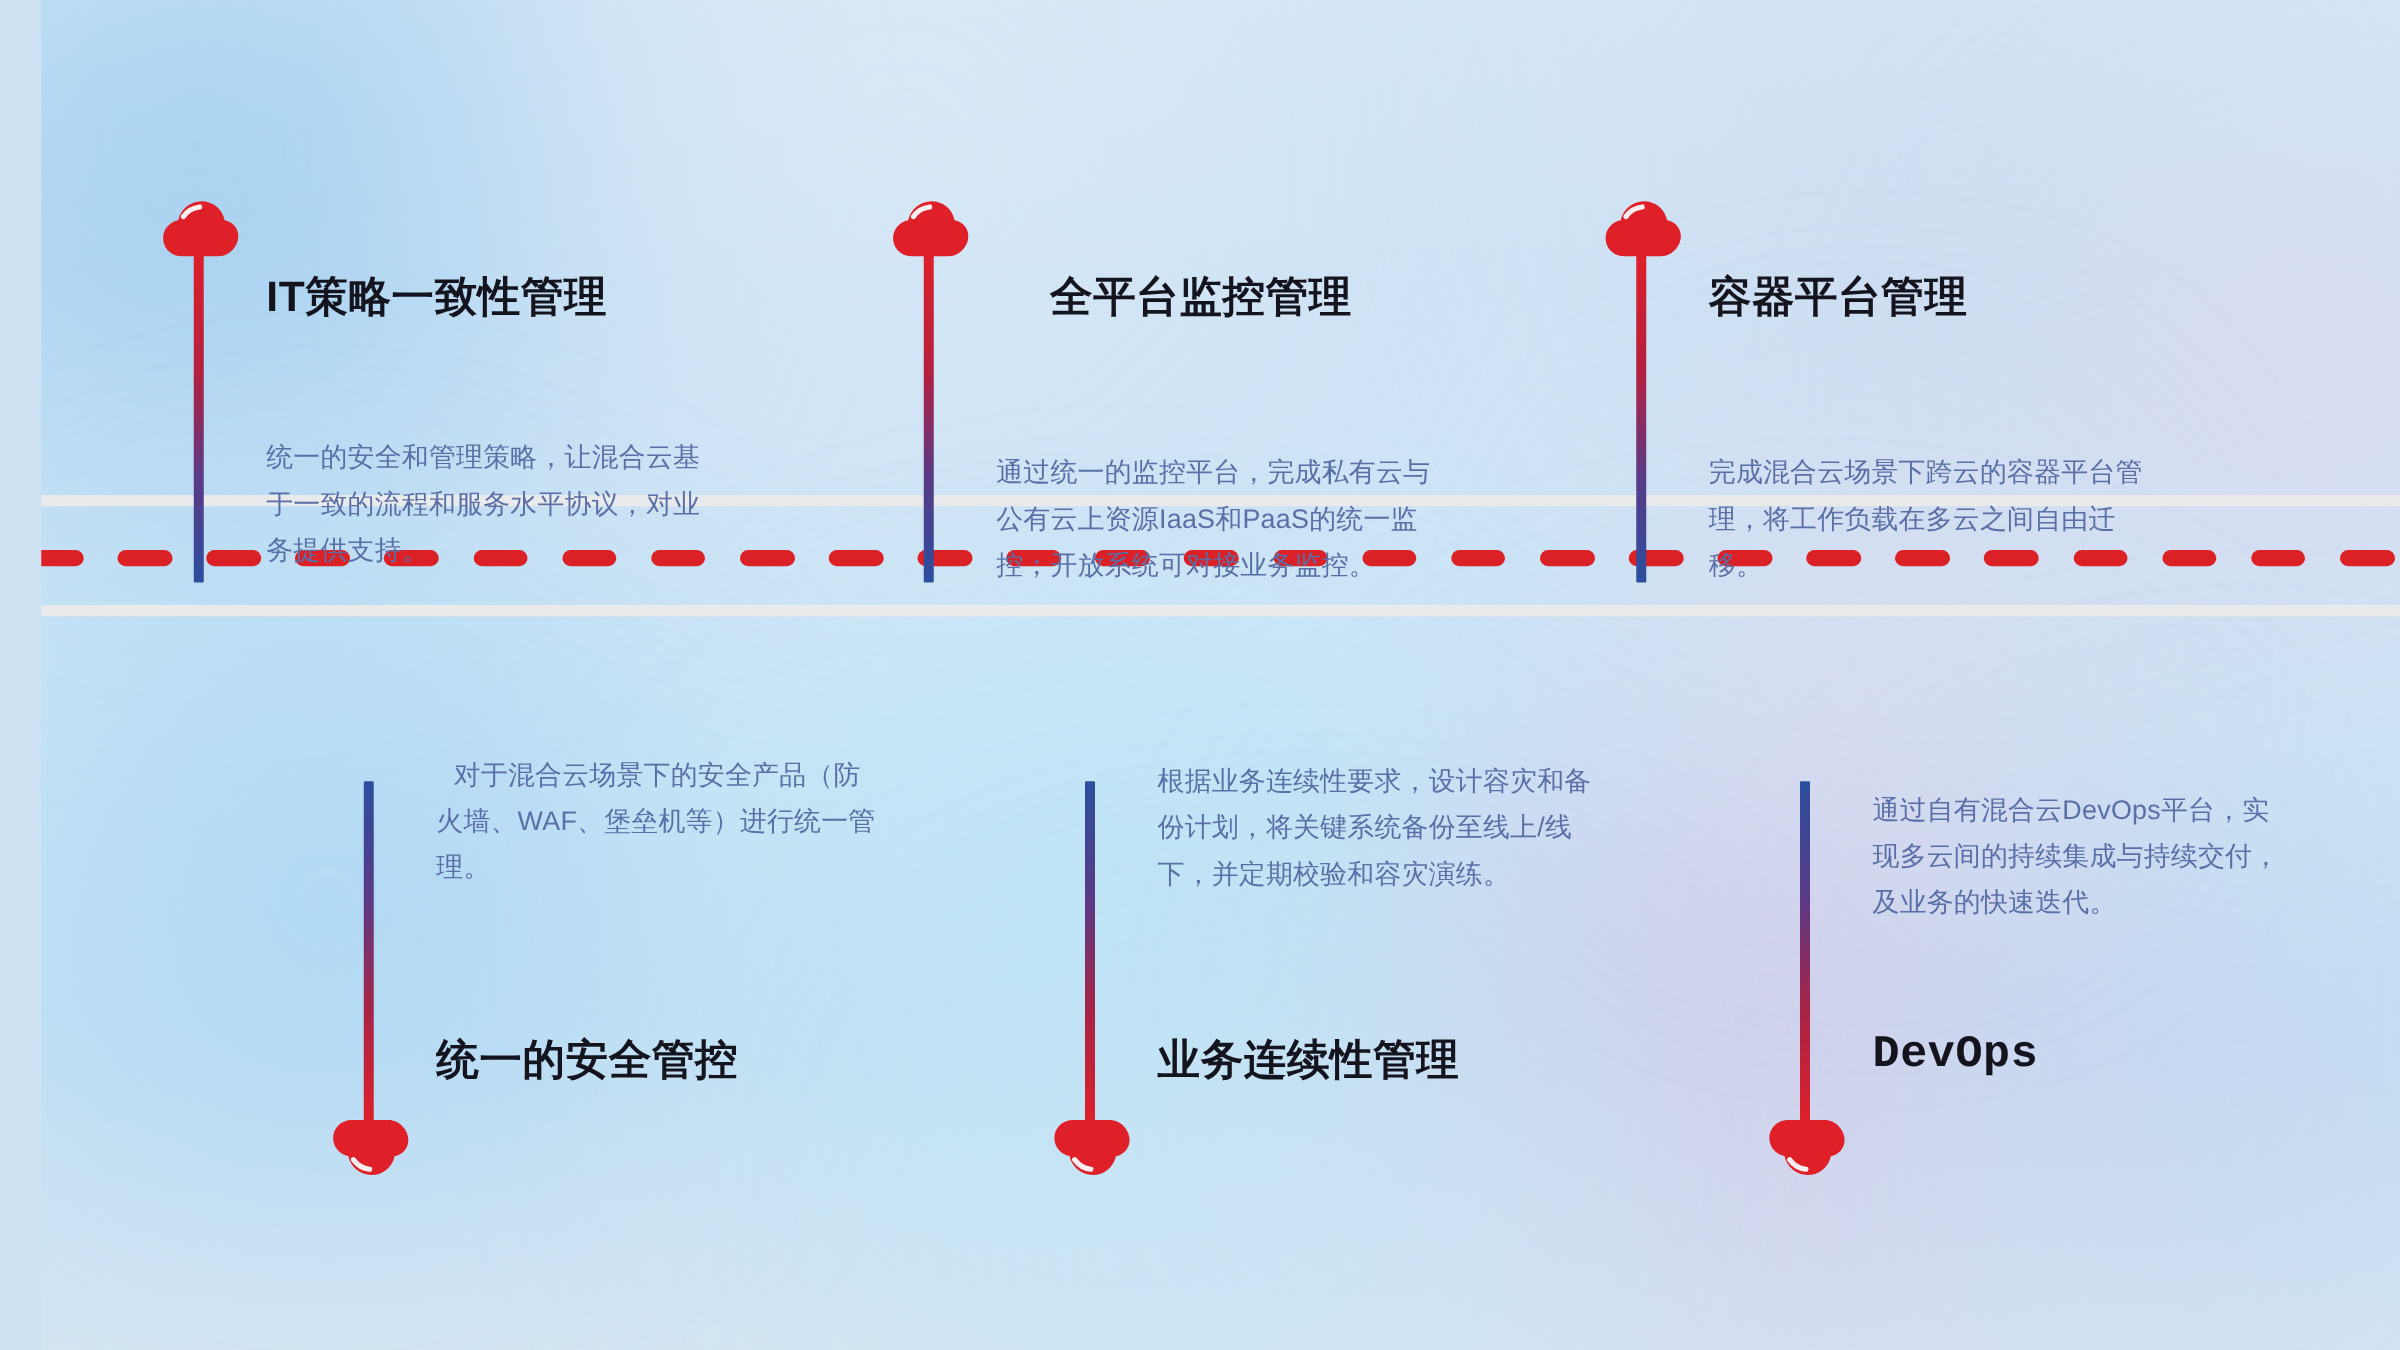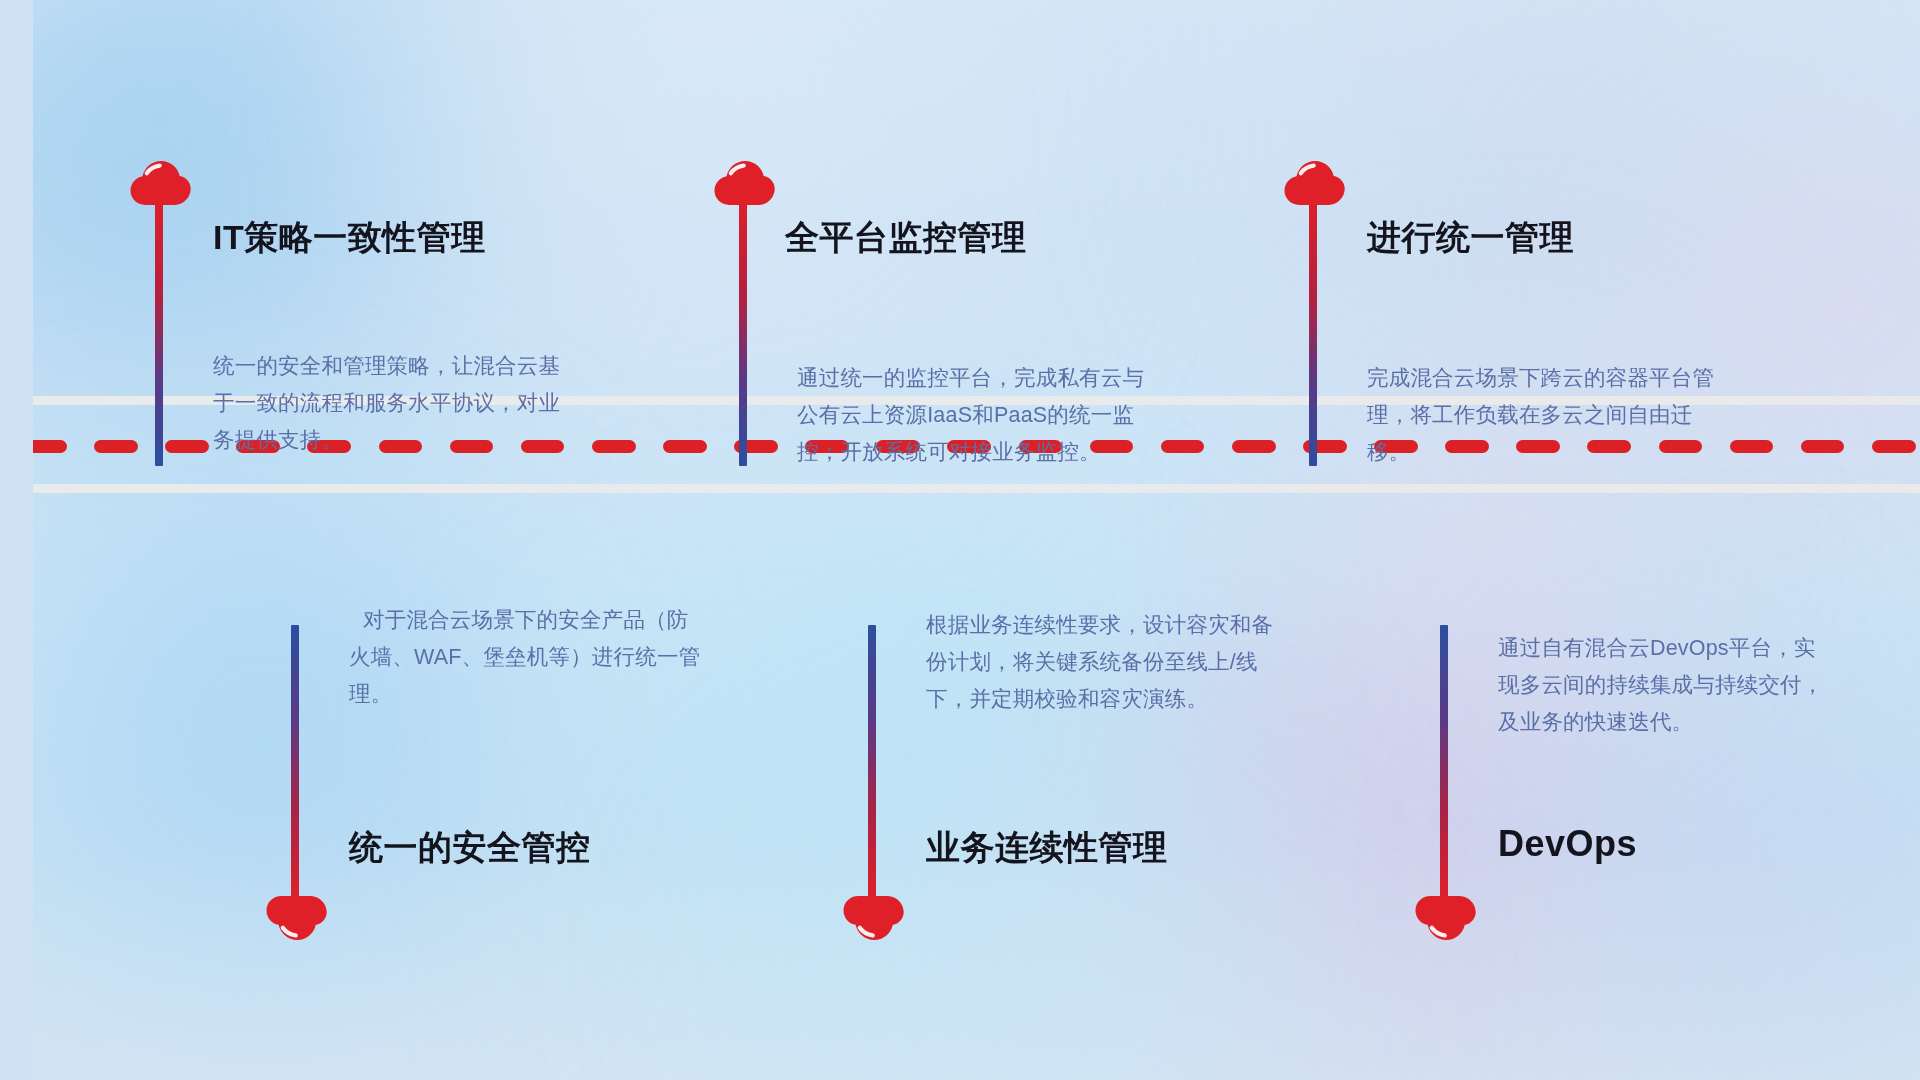--- a/index.html
+++ b/index.html
@@ -55,21 +55,21 @@
   
   .col{ position:absolute; }
 
   .stem{ position:absolute; width:8px; border-radius:1px; }
   .stem.down{ background:linear-gradient(180deg,#e02028 0%, #b32040 38%, #5b3a86 68%, #2b4f9e 100%); }
   .stem.up{   background:linear-gradient(180deg,#2b4f9e 0%, #5b3a86 34%, #a72447 66%, #e02028 100%); }
 
   .cloud{ position:absolute; width:62px; height:48px; }
   .heading{ position:absolute; white-space:nowrap;
             font-size:34px; font-weight:700; color:#14141e; letter-spacing:.5px; }
-  .heading.latin{ font-size:36px; }
+  .heading.latin{ font-size:36px;font-family:Liberation Mono, monospace; }
   .body{ position:absolute; font-size:21.5px; line-height:37px;
          color:#5a6fa8; letter-spacing:.2px; }
 
   .body.c1{ width:352px; }
   .body.c2{ width:352px; }
   .body.c3{ width:352px; }
   .body.c4{ width:352px; }
   .body.c5{ width:352px; }
   .body.c6{ width:330px; }
 </style>
@@ -136,33 +136,33 @@
   </div>
 
   <div class="col">
     <span class="cloud" style="left:680px; top:158px;">
       <svg viewBox="0 0 62 48" width="62" height="48">
         <path d="M16.5 47C7.9 47 1.5 40.6 1.5 32.6c0-7.2 5.2-13.2 12.1-14.4C15.4 9.6 23 3 32.2 3c9.1 0 16.7 6.4 18.5 15.1 6.3 1 11 6.4 11 12.9C61.7 38.6 55 47 45.6 47z" fill="#E02028"></path>
         <path d="M17.8 15.2c3-4.2 7.6-7 12.9-7.6" fill="none" stroke="#ffffff" stroke-width="4.2" stroke-linecap="round" opacity="0.93"></path>
       </svg>
     </span>
     <span class="stem down" style="left:706px; top:196px; height:270px;"></span>
-    <div class="heading" style="left:752px; top:215px;font-family:Liberation Serif, serif;">全平台监控管理</div>
+    <div class="heading" style="left:807px; top:215px;font-family:Liberation Serif, serif;">全平台监控管理</div>
     <div class="body c2" style="left:764px; top:360px;">通过统一的监控平台，完成私有云与公有云上资源IaaS和PaaS的统一监控；开放系统可对接业务监控。</div>
   </div>
 
   <div class="col">
     <span class="cloud" style="left:1250px; top:158px;">
       <svg viewBox="0 0 62 48" width="62" height="48">
         <path d="M16.5 47C7.9 47 1.5 40.6 1.5 32.6c0-7.2 5.2-13.2 12.1-14.4C15.4 9.6 23 3 32.2 3c9.1 0 16.7 6.4 18.5 15.1 6.3 1 11 6.4 11 12.9C61.7 38.6 55 47 45.6 47z" fill="#E02028"></path>
         <path d="M17.8 15.2c3-4.2 7.6-7 12.9-7.6" fill="none" stroke="#ffffff" stroke-width="4.2" stroke-linecap="round" opacity="0.93"></path>
       </svg>
     </span>
     <span class="stem down" style="left:1276px; top:196px; height:270px;"></span>
-    <div class="heading" style="left:1334px; top:215px;">进行统一管理</div>
+    <div class="heading" style="left:1334px; top:215px;">容器平台管理</div>
     <div class="body c3" style="left:1334px; top:360px;">完成混合云场景下跨云的容器平台管理，将工作负载在多云之间自由迁移。</div>
   </div>
 
   <div class="col">
     <span class="stem up" style="left:258px; top:625px; height:277px;"></span>
     <span class="cloud" style="left:232px; top:895px;">
       <svg viewBox="0 0 62 48" width="62" height="48" style="transform:scaleY(-1);">
         <path d="M16.5 47C7.9 47 1.5 40.6 1.5 32.6c0-7.2 5.2-13.2 12.1-14.4C15.4 9.6 23 3 32.2 3c9.1 0 16.7 6.4 18.5 15.1 6.3 1 11 6.4 11 12.9C61.7 38.6 55 47 45.6 47z" fill="#E02028"></path>
         <path d="M17.8 15.2c3-4.2 7.6-7 12.9-7.6" fill="none" stroke="#ffffff" stroke-width="4.2" stroke-linecap="round" opacity="0.93"></path>
       </svg>

